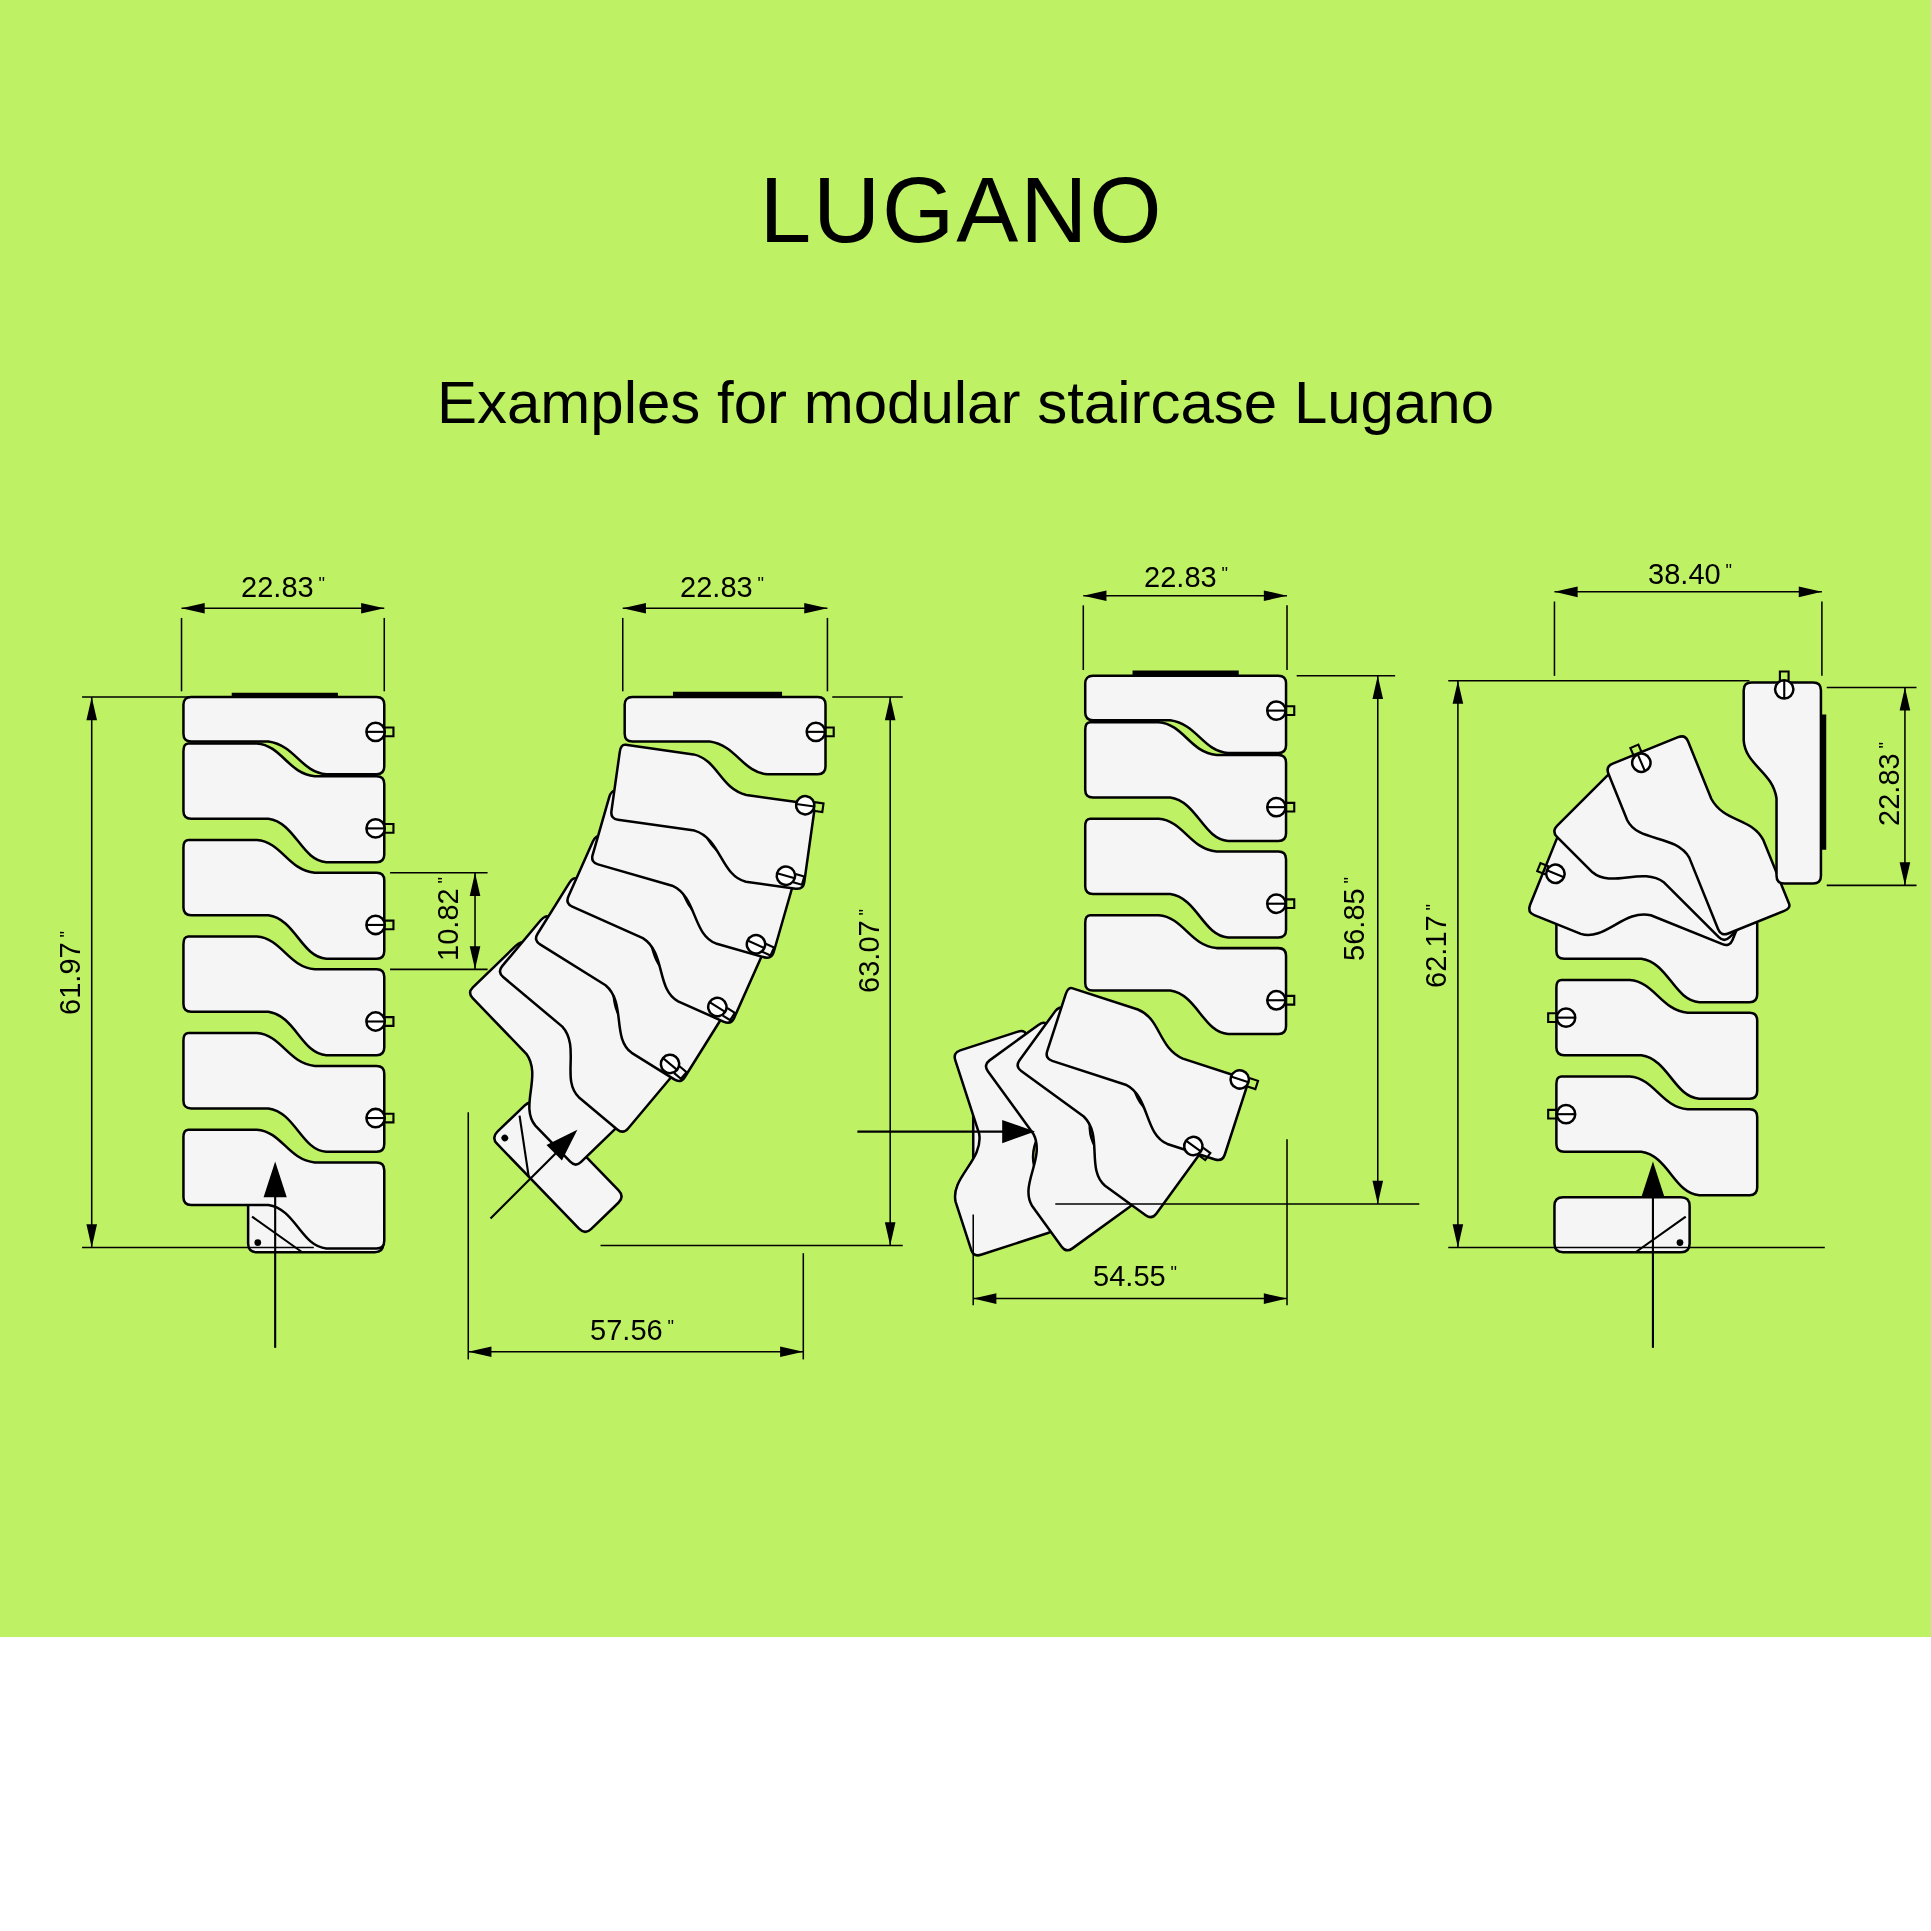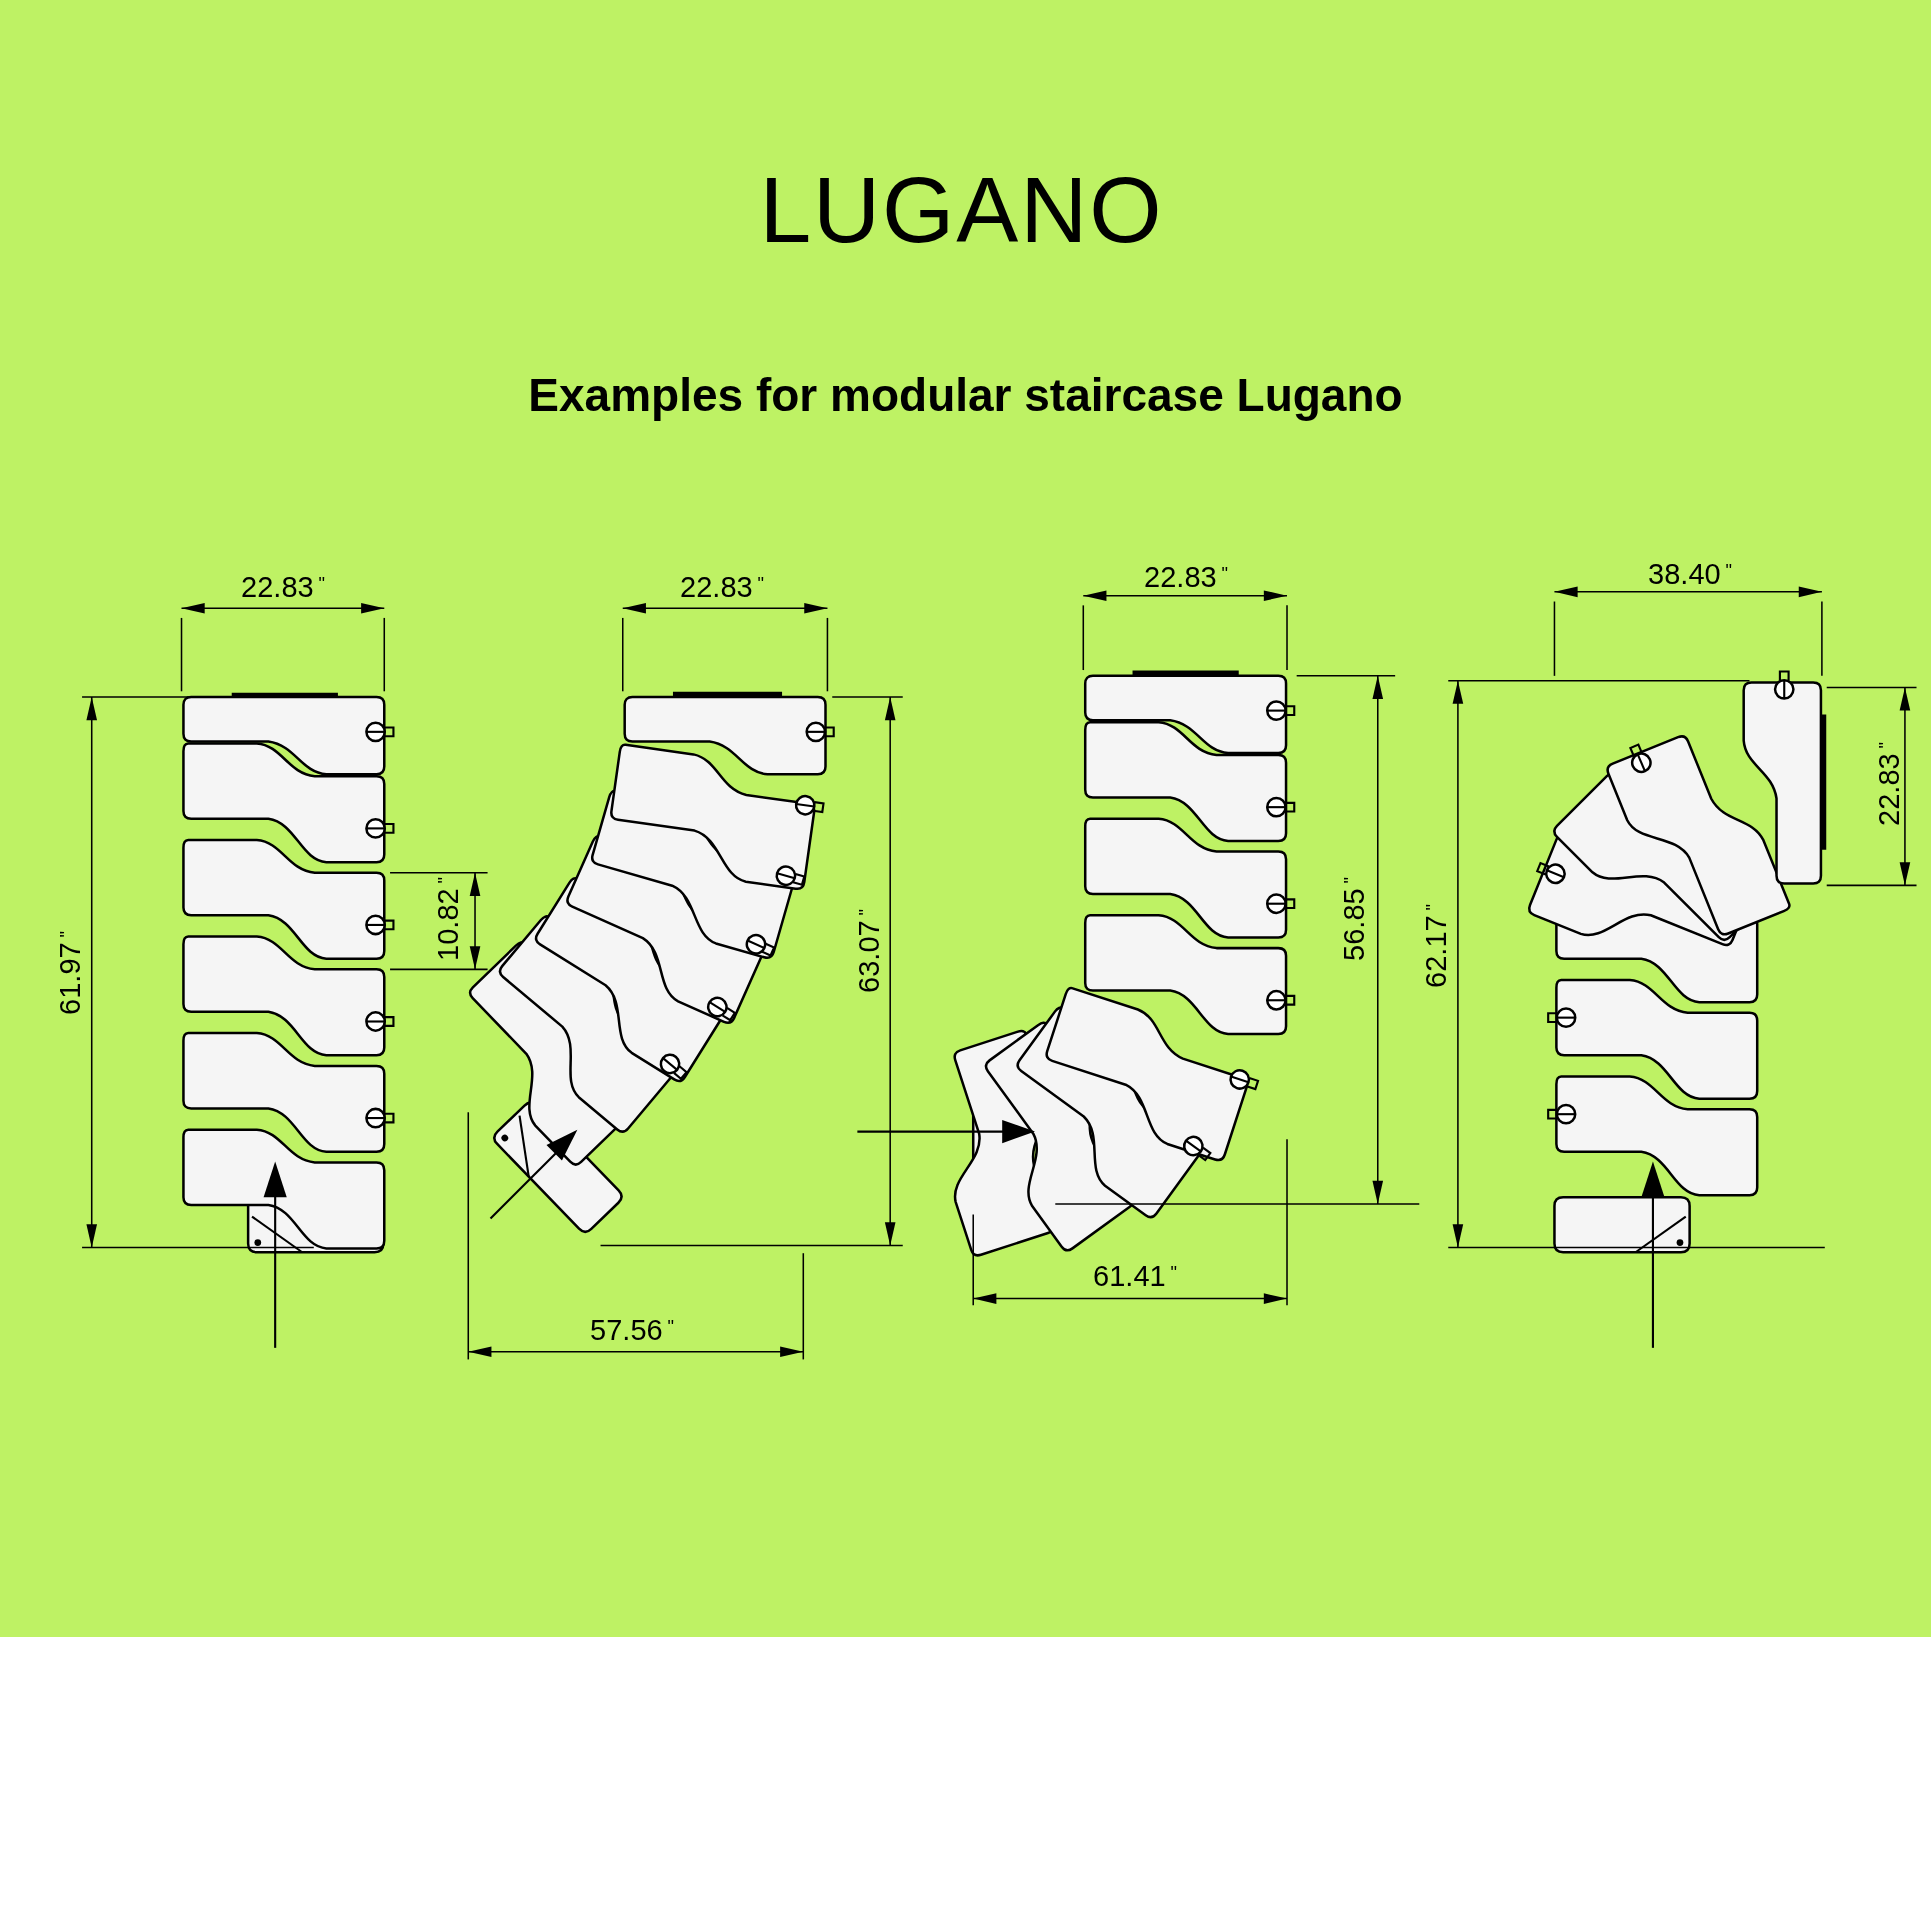--- a/index.html
+++ b/index.html
@@ -1,21 +1,21 @@
 <!DOCTYPE html>
 <html><head>
 <meta charset="utf-8">
 <style>
   html,body{margin:0;padding:0;background:#ffffff;}
   #page{position:relative;width:1931px;height:1637px;background:#bef264;overflow:hidden;
         font-family:"Liberation Sans", sans-serif;color:#000;}
   .title{position:absolute;left:50%;top:157px;transform:translateX(-51%);
          font-size:93px;letter-spacing:1.9px;font-weight:400;white-space:nowrap;}
   .subtitle{position:absolute;left:50%;top:368px;transform:translateX(-50%);
-         font-size:46px;font-weight:700;white-space:nowrap;}
+         font-size:60px;font-weight:400;white-space:nowrap;}
   .dim-label{position:absolute;font-size:29px;white-space:nowrap;
          transform:translate(-50%,-50%);line-height:1;}
   .dim-label.rot{transform:translate(-50%,-50%) rotate(-90deg);}
   .unit{font-size:18.3px;vertical-align:6.8px;margin-left:4.8px;}
   svg{position:absolute;left:0;top:0;}
   .tread{fill:#f5f5f5;stroke:#000;stroke-width:2.6;stroke-linejoin:round;}
   .dim{stroke:#000;stroke-width:1.6;fill:none;}
   .dimhead{fill:#000;stroke:none;}
   .walk{stroke:#000;stroke-width:2.2;fill:none;}
   .thick{stroke:#000;stroke-width:5;fill:none;}
@@ -220,20 +220,20 @@
   <div class="dim-label" style="left:283px;top:587px;"><span>22.83</span><span class="unit">"</span></div>
   <div class="dim-label rot" style="left:70px;top:973px;"><span>61.97</span><span class="unit">"</span></div>
   <div class="dim-label rot" style="left:448px;top:919px;"><span>10.82</span><span class="unit">"</span></div>
 
   <div class="dim-label" style="left:722px;top:587px;"><span>22.83</span><span class="unit">"</span></div>
   <div class="dim-label rot" style="left:869px;top:951px;"><span>63.07</span><span class="unit">"</span></div>
   <div class="dim-label" style="left:632px;top:1330px;"><span>57.56</span><span class="unit">"</span></div>
 
   <div class="dim-label" style="left:1186px;top:577px;"><span>22.83</span><span class="unit">"</span></div>
   <div class="dim-label rot" style="left:1354px;top:919px;"><span>56.85</span><span class="unit">"</span></div>
-  <div class="dim-label" style="left:1135px;top:1276px;"><span>61.41</span><span class="unit">"</span></div>
+  <div class="dim-label" style="left:1135px;top:1276px;"><span>54.55</span><span class="unit">"</span></div>
 
   <div class="dim-label" style="left:1690px;top:574px;"><span>38.40</span><span class="unit">"</span></div>
   <div class="dim-label rot" style="left:1436px;top:946px;"><span>62.17</span><span class="unit">"</span></div>
   <div class="dim-label rot" style="left:1889px;top:784px;"><span>22.83</span><span class="unit">"</span></div>
 
 </div>
 
 
 </body></html>

